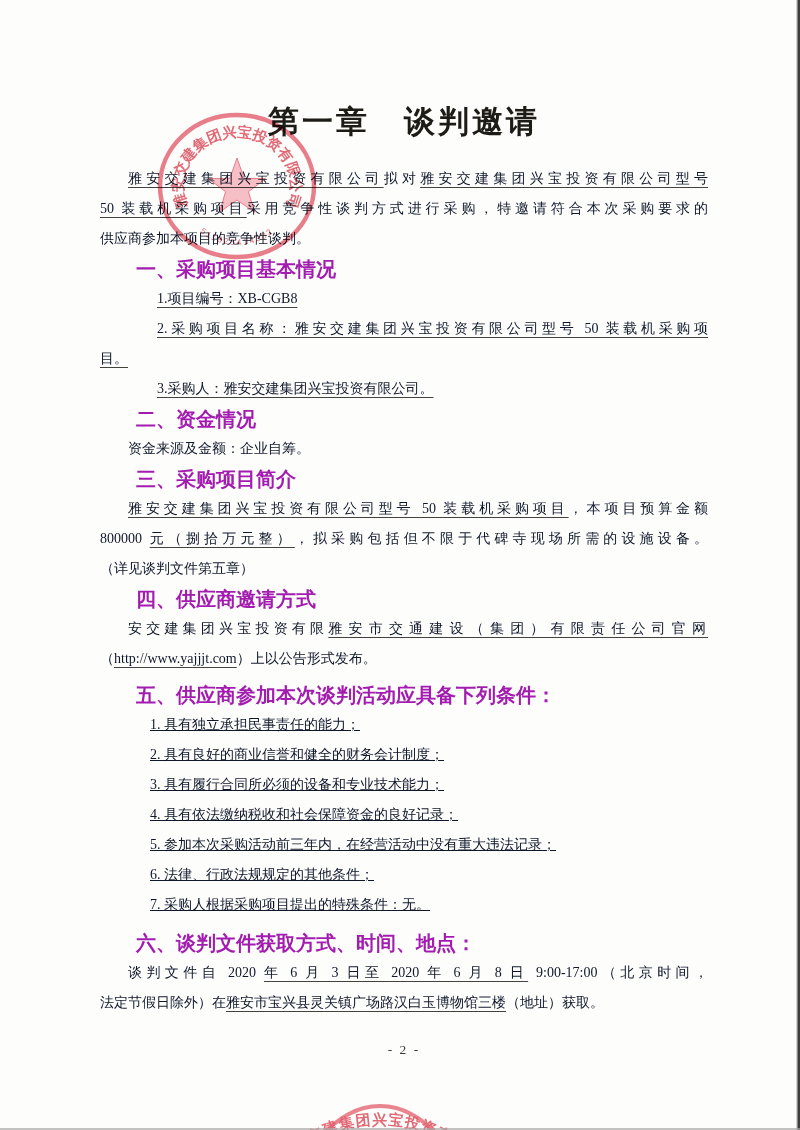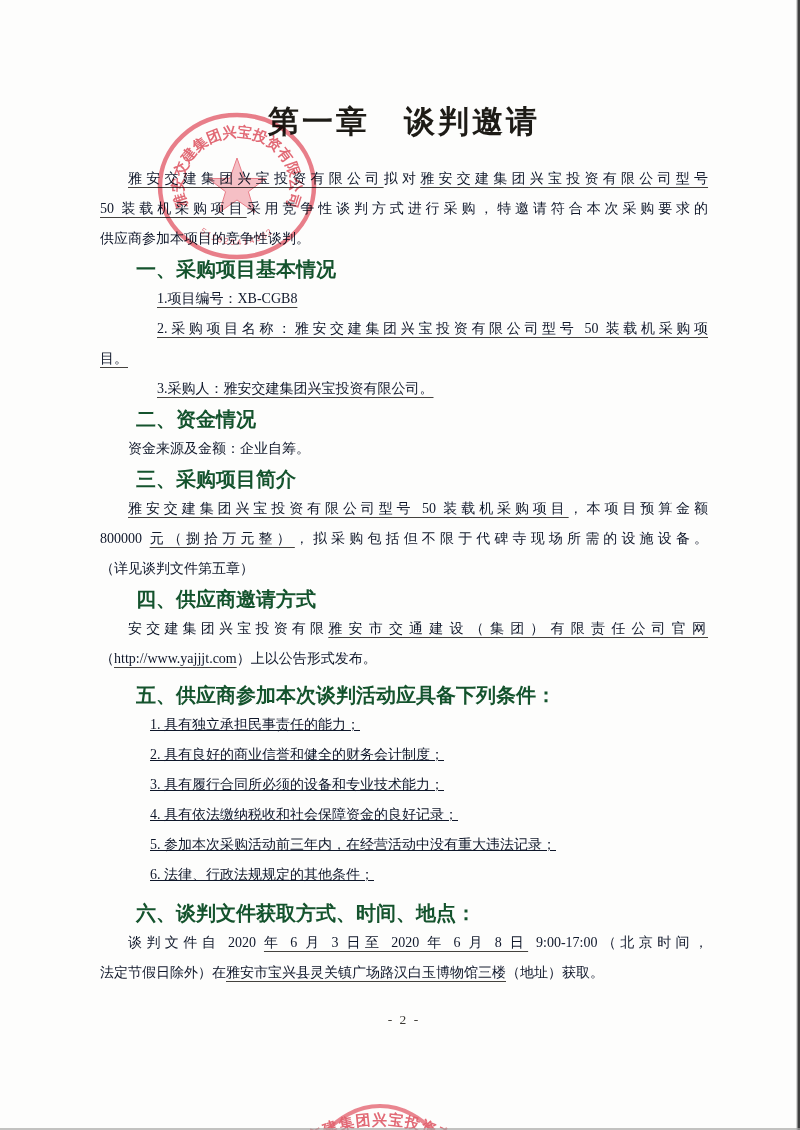--- a/index.html
+++ b/index.html
@@ -11,21 +11,21 @@
   }
   .content{position:absolute;left:100px;top:0;width:608px;}
   .title{
     margin-top:104px;line-height:36px;font-size:31px;font-weight:bold;
     font-family:"Liberation Sans","DejaVu Sans",sans-serif;
     text-align:center;letter-spacing:3px;color:#1d1b16;
   }
   .b{font-size:14px;line-height:30px;text-align:justify;color:#0f172a;}
   .h{
     font-size:20px;line-height:30px;font-weight:bold;text-indent:36px;
-    font-family:"Liberation Sans","DejaVu Sans",sans-serif;color:#14532d;
+    font-family:"Liberation Sans","DejaVu Sans",sans-serif;color:#a21caf;
   }
   .fill{text-align-last:justify;}
   .ti2{text-indent:2em;}
   .ti57{text-indent:57px;}
   .ti50{text-indent:50px;text-decoration:underline;}
   .mt24{margin-top:24px;}
   .mt6{margin-top:6px;}
   .mt8{margin-top:8px;}
   .u{text-decoration:underline;text-decoration-thickness:1px;text-underline-offset:4px;text-decoration-color:rgba(35,33,28,.85);}
   .sp{letter-spacing:2px;margin-top:33px;}
@@ -67,20 +67,21 @@
       <div class="h">四、供应商邀请方式</div>
       <div class="b ti2 fill"><span>安交建集团兴宝投资有限</span><span class="u sp">雅安市交通建设（集团）有限责任公司官网</span></div>
       <div class="b"><span>（</span><span class="u">http://www.yajjjt.com</span><span>）上以公告形式发布。</span></div>
       <div class="h mt6">五、供应商参加本次谈判活动应具备下列条件：</div>
       <div class="b ti50"><span>1. 具有独立承担民事责任的能力；</span></div>
       <div class="b ti50"><span>2. 具有良好的商业信誉和健全的财务会计制度；</span></div>
       <div class="b ti50"><span>3. 具有履行合同所必须的设备和专业技术能力；</span></div>
       <div class="b ti50"><span>4. 具有依法缴纳税收和社会保障资金的良好记录；</span></div>
       <div class="b ti50"><span>5. 参加本次采购活动前三年内，在经营活动中没有重大违法记录；</span></div>
       <div class="b ti50"><span>6. 法律、行政法规规定的其他条件；</span></div>
+      <div class="b ti50"><span>7. 采购人根据采购项目提出的特殊条件：无。</span></div>
       <div class="h mt8">六、谈判文件获取方式、时间、地点：</div>
       <div class="b ti2 fill"><span>谈判文件自 2020 </span><span class="u">年 6 月 3 日至 2020 年 6 月 8 日</span><span> 9:00-17:00（北京时间，</span></div>
       <div class="b"><span>法定节假日除外）在</span><span class="u">雅安市宝兴县灵关镇广场路汉白玉博物馆三楼</span><span>（地址）获取。</span></div>
     </div>
   <div class="pagenum">- 2 -</div>
 </div>
 
 <svg class="seal seal-top" width="200" height="200" viewBox="0 0 200 200">
   <ellipse cx="100" cy="100" rx="77" ry="71" fill="none" stroke="#e66573" stroke-width="4.5" opacity="0.9"></ellipse>
   <path id="sealArcTop" d="M 51.1 120.7 A 54 49 0 1 1 148.9 120.7" fill="none"></path>

